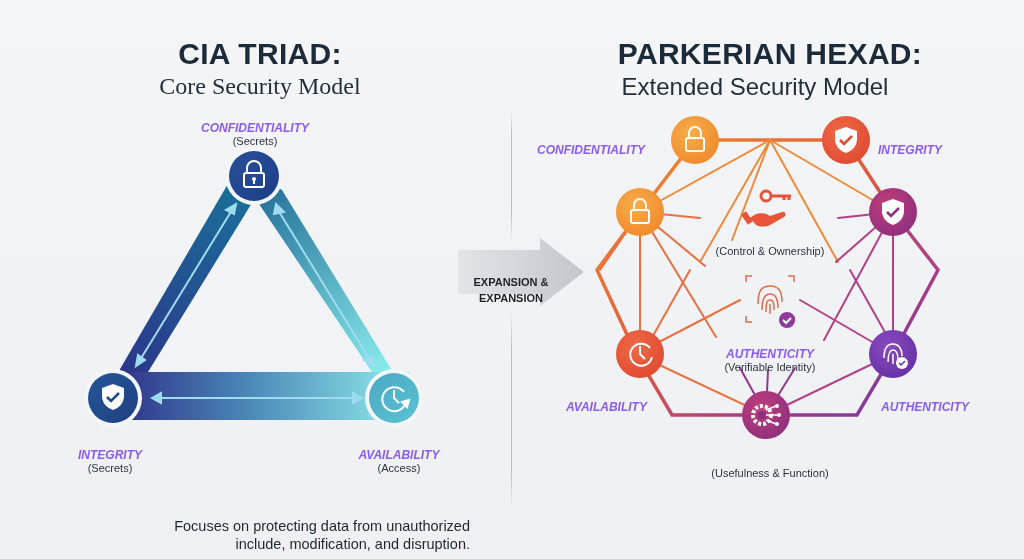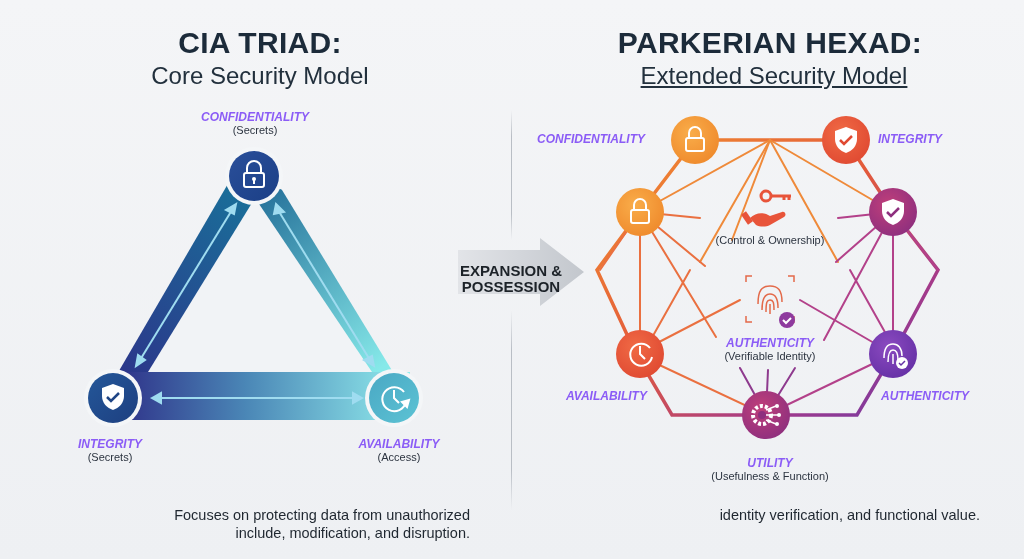--- a/index.html
+++ b/index.html
@@ -1,33 +1,33 @@
 <!DOCTYPE html>
 <html><head>
 <meta charset="utf-8">
 <style>
   html,body{margin:0;padding:0;}
   body{width:1024px;height:559px;overflow:hidden;position:relative;
     background:linear-gradient(180deg,#f4f5f7 0%,#eef0f3 100%);
     font-family:"Liberation Sans","DejaVu Sans",sans-serif;color:#1c2733;}
-  .abs{position:absolute;}
+  .abs{position:absolute;margin-top:11px;}
   .title{font-weight:700;font-size:30px;letter-spacing:0.3px;text-align:center;color:#1c2b3a;}
   .subtitle{font-size:24px;text-align:center;color:#22303d;}
   .lbl{font-weight:700;font-size:12px;color:#8b5cf6;white-space:nowrap;font-style:italic;}
   .sub{font-size:11px;color:#2c3440;white-space:nowrap;}
   .center{text-align:center;}
   .desc{font-size:14.5px;text-align:right;color:#1f2730;line-height:18px;}
   .divider{position:absolute;left:511px;width:1px;background:linear-gradient(180deg,rgba(180,185,192,0),#b9bec5 20%,#b9bec5 80%,rgba(180,185,192,0));}
   svg{position:absolute;left:0;top:0;}
 </style>
 </head>
 <body>
 
 <div class="abs title" style="left:60px;top:26px;width:400px;">CIA TRIAD:</div>
-<div class="abs subtitle" style="left:60px;top:62px;width:400px;">Core Security Model</div>
+<div class="abs subtitle" style="left:60px;top:62px;width:400px;font-family:Liberation Serif, serif;">Core Security Model</div>
 
 <svg width="1024" height="559">
   <defs>
     <linearGradient id="gLeft" x1="0" y1="1" x2="0.6" y2="0">
       <stop offset="0" stop-color="#2e2e88"></stop>
       <stop offset="1" stop-color="#1a6e99"></stop>
     </linearGradient>
     <linearGradient id="gRight" x1="0" y1="0" x2="0.6" y2="1">
       <stop offset="0" stop-color="#175f8e"></stop>
       <stop offset="1" stop-color="#86e9e9"></stop>
@@ -250,40 +250,38 @@
 </div>
 
 <div class="abs desc" style="left:50px;top:506px;width:420px;">
   <div>Focuses on protecting data from unauthorized</div>
   <div>include, modification, and disruption.</div>
 </div>
 
 <div class="divider" style="top:110px;height:130px;"></div>
 <div class="divider" style="top:310px;height:200px;"></div>
 
-<div class="abs center" style="left:456px;top:263px;width:110px;font-weight:700;font-size:15px;line-height:16px;color:#1c2228;">
+<div class="abs center" style="left:456px;top:263px;width:110px;font-weight:700;font-size:11px;line-height:16px;color:#1c2228;">
   <div>EXPANSION &amp;</div>
-  <div>POSSESSION</div>
+  <div>EXPANSION</div>
 </div>
 
 <div class="abs title" style="left:560px;top:26px;width:420px;text-align:center;">PARKERIAN HEXAD:</div>
-<div class="abs subtitle" style="left:564px;top:62px;width:420px;text-decoration:underline;">Extended Security Model</div>
+<div class="abs subtitle" style="left:545px;top:62px;width:420px;">Extended Security Model</div>
 
 <div class="abs lbl" style="left:537px;top:132px;">CONFIDENTIALITY</div>
 <div class="abs lbl" style="left:878px;top:132px;">INTEGRITY</div>
 <div class="abs lbl" style="left:566px;top:389px;">AVAILABILITY</div>
 <div class="abs lbl" style="left:881px;top:389px;">AUTHENTICITY</div>
 
 <div class="abs center" style="left:690px;top:234px;width:160px;">
   <div class="sub">(Control &amp; Ownership)</div>
 </div>
 <div class="abs center" style="left:690px;top:336px;width:160px;">
   <div class="lbl">AUTHENTICITY</div>
   <div class="sub">(Verifiable Identity)</div>
 </div>
 <div class="abs center" style="left:690px;top:456px;width:160px;">
-  <div class="lbl">UTILITY</div>
   <div class="sub">(Usefulness &amp; Function)</div>
 </div>
 
 <div class="abs desc" style="left:560px;top:506px;width:420px;">
-  <div>identity verification, and functional value.</div>
 </div>
 
 </body></html>

